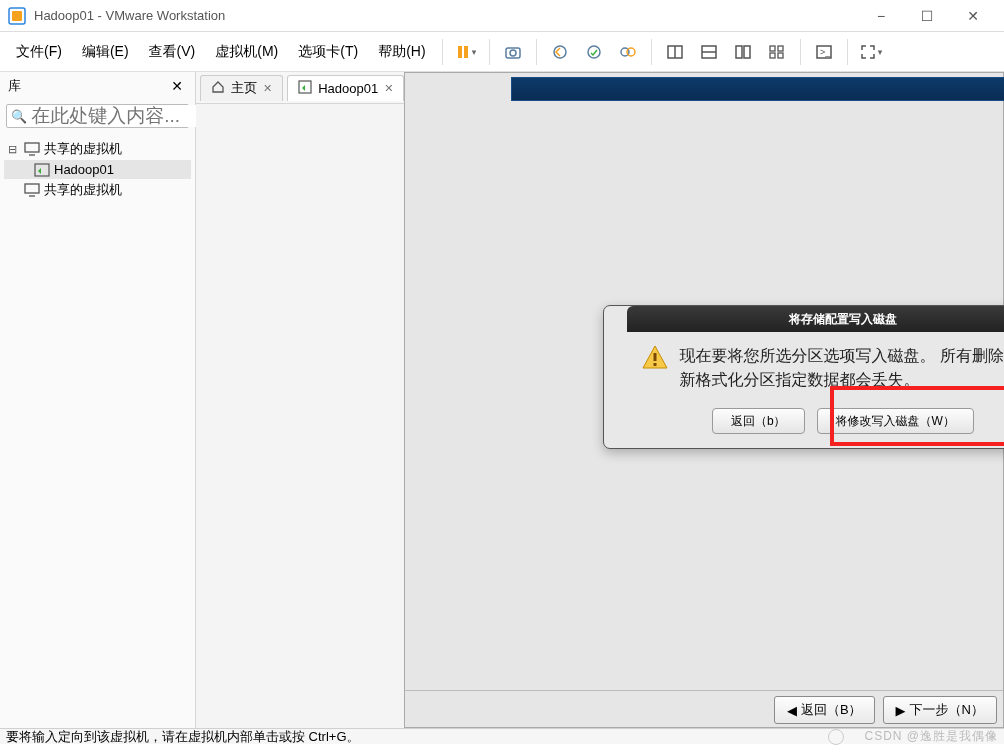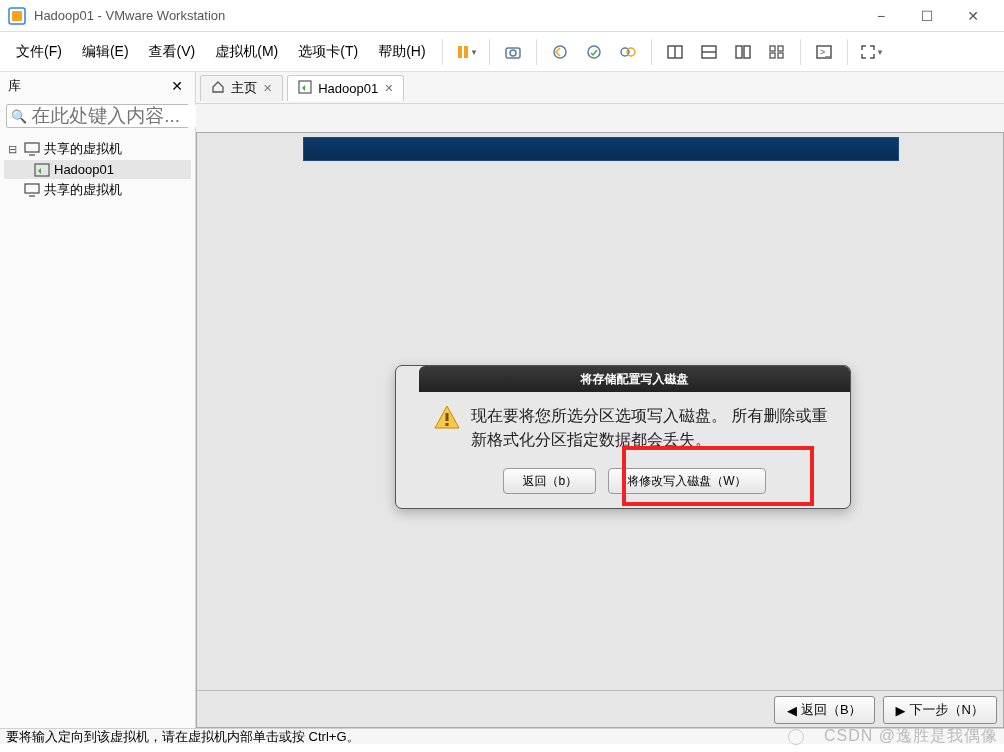--- a/index.html
+++ b/index.html
@@ -33,21 +33,21 @@
 .search-wrap .dd { font-size: 9px; color: #333; padding-left: 4px; }
 .tree { padding: 6px 4px; font-size: 13px; }
 .tree-row { display: flex; align-items: center; padding: 2px 2px; gap: 4px; }
 .tree-row.l1 { padding-left: 4px; }
 .tree-row.l2 { padding-left: 30px; }
 .tree-row.selected { background: #e5e5e5; }
 .tree-toggle { width: 12px; font-size: 11px; color: #555; }
 .tree-icon { width: 16px; height: 14px; display: inline-flex; align-items: center; justify-content: center; }
 
 
-.content { flex: 1; display: flex; flex-direction: column; background: #f4f4f4; gap: 28px; }
+.content { flex: 1; display: flex; flex-direction: row; background: #f4f4f4; }
 .tabs-row { height: 32px; display: flex; align-items: center; border-bottom: 1px solid #d6d6d6; background: #f6f6f6; padding-left: 4px; gap: 4px; }
 .tab { height: 26px; display: flex; align-items: center; padding: 0 10px; gap: 6px; border: 1px solid #ccc; border-bottom: none; background: #fff; border-radius: 3px 3px 0 0; font-size: 13px; }
 .tab.inactive { background: #f2f2f2; }
 .tab .tab-close { font-size: 11px; color: #777; }
 
 .vm-view { flex: 1; position: relative; background: #e6e6e6; border: 1px solid #aaa; margin: 0; }
 .vm-banner { position: absolute; top: 4px; left: 106px; width: 596px; height: 24px; background: linear-gradient(#0d3a6b,#0a2d54); border: 1px solid #1a4b85; }
 
 
 .dialog { position: absolute; top: 232px; left: 198px; width: 456px; background: #e8e8e8; border: 1px solid #555; border-radius: 7px; box-shadow: 0 4px 12px rgba(0,0,0,0.25); padding-left: 23px; }
@@ -59,21 +59,21 @@
 .dlg-btn { height: 26px; padding: 0 18px; background: linear-gradient(#fdfdfd,#e5e5e5); border: 1px solid #9a9a9a; border-radius: 4px; font-size: 12px; cursor: pointer; display: flex; align-items: center; }
 .highlight-box { position: absolute; top: 313px; left: 425px; width: 192px; height: 60px; border: 4px solid #f52020; }
 
 
 .nav-buttons { position: absolute; bottom: 3px; right: 6px; display: flex; gap: 8px; }
 .nav-btn { height: 28px; padding: 0 12px; background: linear-gradient(#fdfdfd,#e9e9e9); border: 1px solid #8b8b8b; border-radius: 3px; font-size: 13px; display: flex; align-items: center; gap: 4px; cursor: pointer; }
 .nav-buttons-sep { position: absolute; bottom: 36px; left: 0; right: 0; height: 1px; background: #bbb; }
 
 
 .statusbar { height: 16px; border-top: 1px solid #d0d0d0; display: flex; align-items: center; padding: 0 6px; font-size: 13px; background: #f6f6f6; }
-.statusbar .watermark { margin-left: auto; color: #bbb; font-size: 16px; letter-spacing: 1px; display: flex; align-items: center; gap: 20px; }
+.statusbar .watermark { margin-left: auto; color: #bbb; font-size: 12px; letter-spacing: 1px; display: flex; align-items: center; gap: 20px; }
 .statusbar .wm-logo { width:16px; height:16px; border:1px solid #ccc; border-radius:50%; }
 </style>
 </head>
 <body>
 
 <div class="titlebar">
   <span class="app-icon">
     <svg viewBox="0 0 18 18">
         <rect x="1" y="1" width="16" height="16" rx="2" fill="none" stroke="#2e86de" stroke-width="1.5"></rect>
         <rect x="4" y="4" width="10" height="10" rx="1" fill="#f6a21e"></rect>

